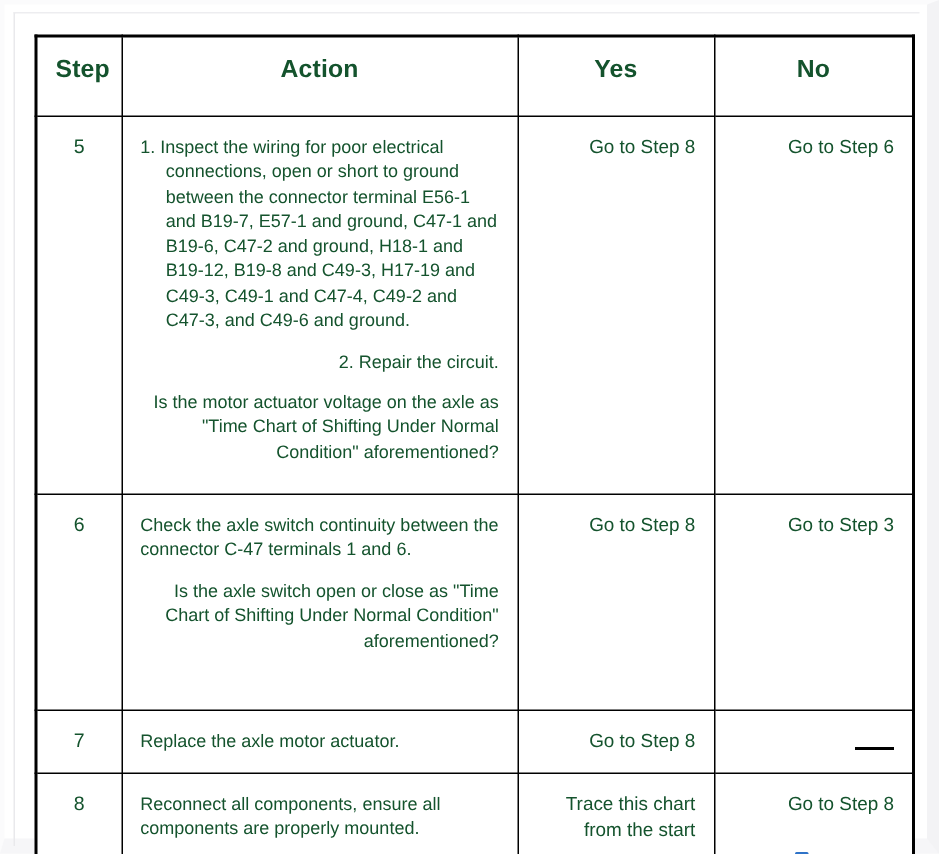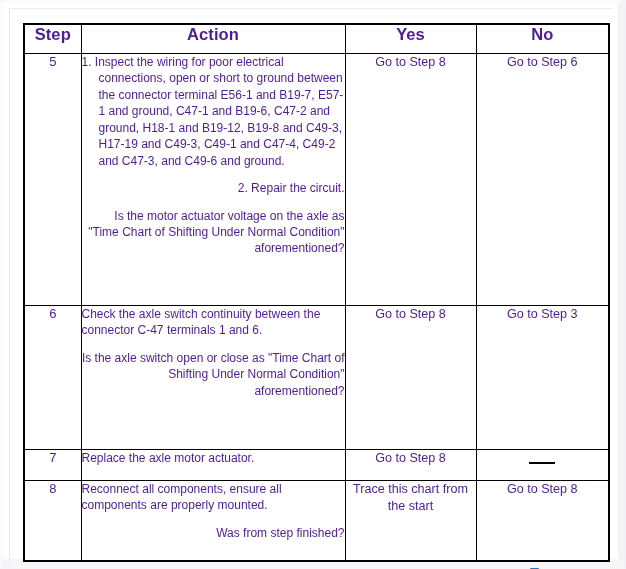--- a/index.html
+++ b/index.html
@@ -49,23 +49,23 @@
     top: 20px;
     width: 585px;
     border-collapse: collapse;
     table-layout: fixed;
     background: #ffffff;
   }
 
   .diag-table td,
   .diag-table th {
     border: 1.6px solid #000000;
-    padding: 0;
+    padding: 12px;
     background: #ffffff;
-    color: #4c1d95;
+    color: #14532d;
     vertical-align: top;
   }
 
   
   .diag-table {
     border: 2.5px solid #000;
   }
 
   
   col.c-step   { width: 57px; }
@@ -107,21 +107,21 @@
     text-align: right;
   }
   
   .action-cell p.numbered {
     padding-left: 17px;
     text-indent: -17px;
   }
 
   
   .ans-cell {
-    text-align: center;
+    text-align: right;
     font-size: 12.6px;
     line-height: 1.35;
     padding: 6px 4px 9px 4px;
   }
   .ans-bottom {
     vertical-align: bottom;
   }
   .ans-middle {
     vertical-align: middle;
     padding-bottom: 6px;

